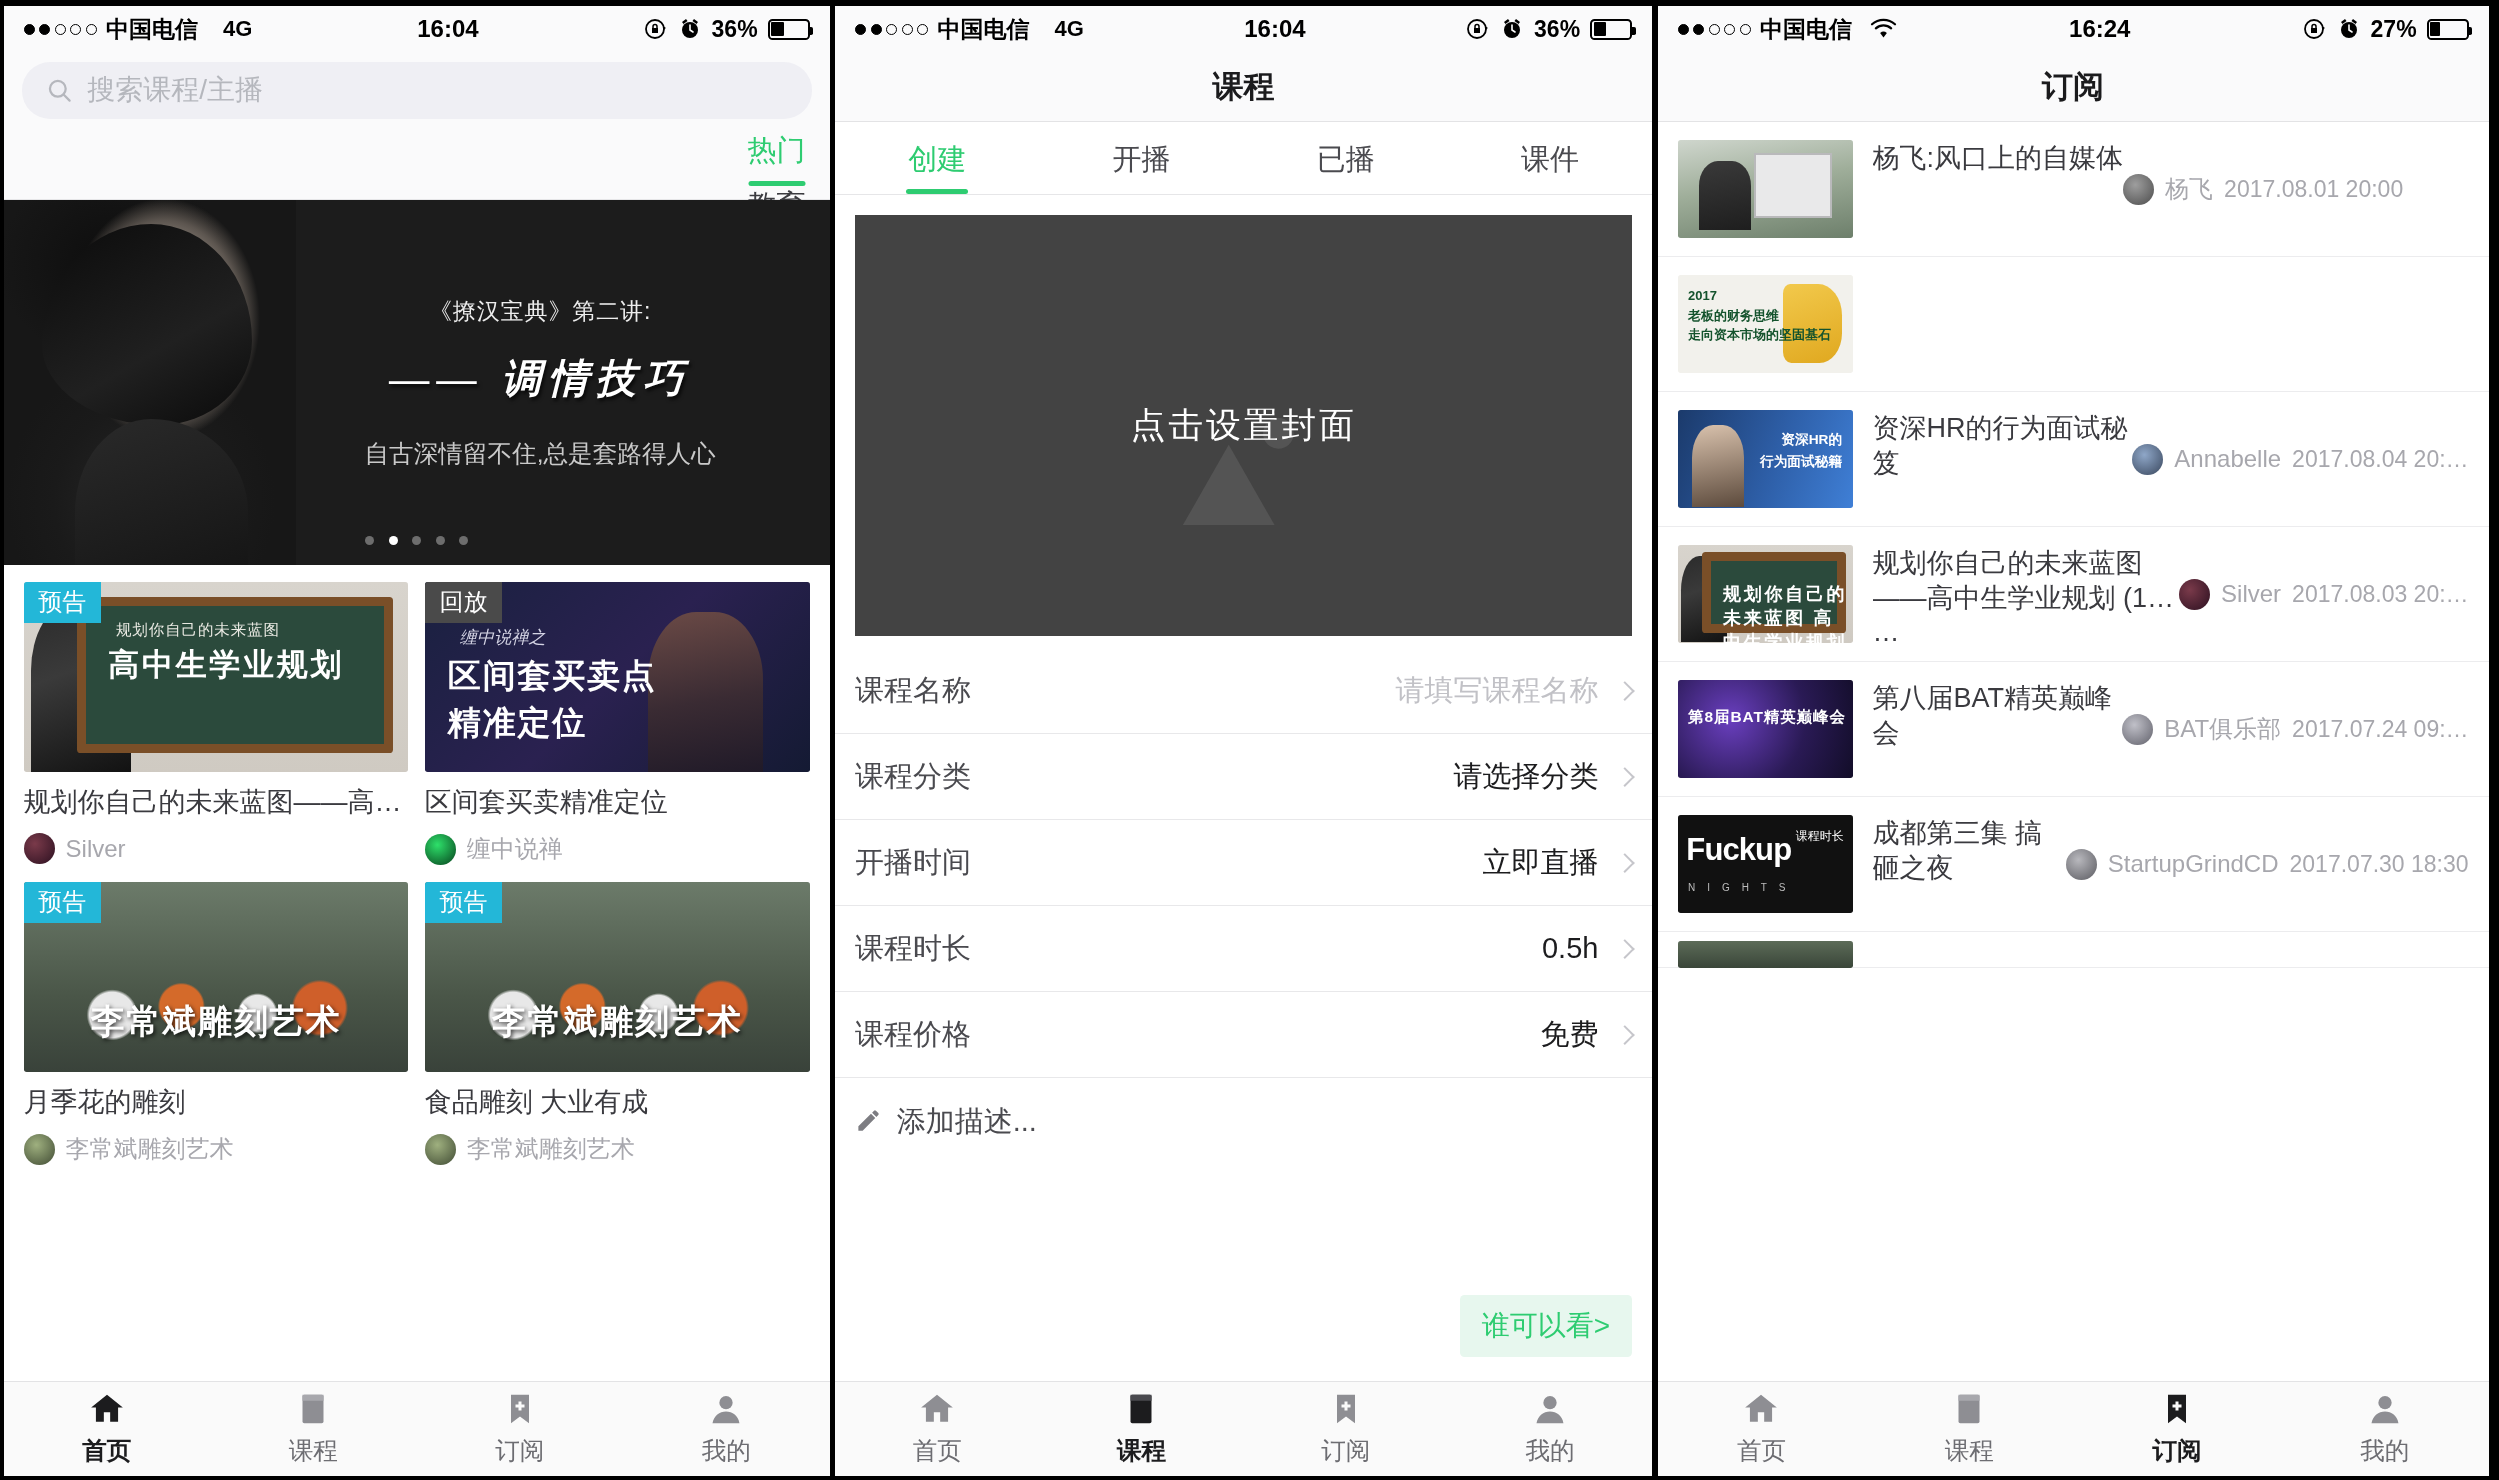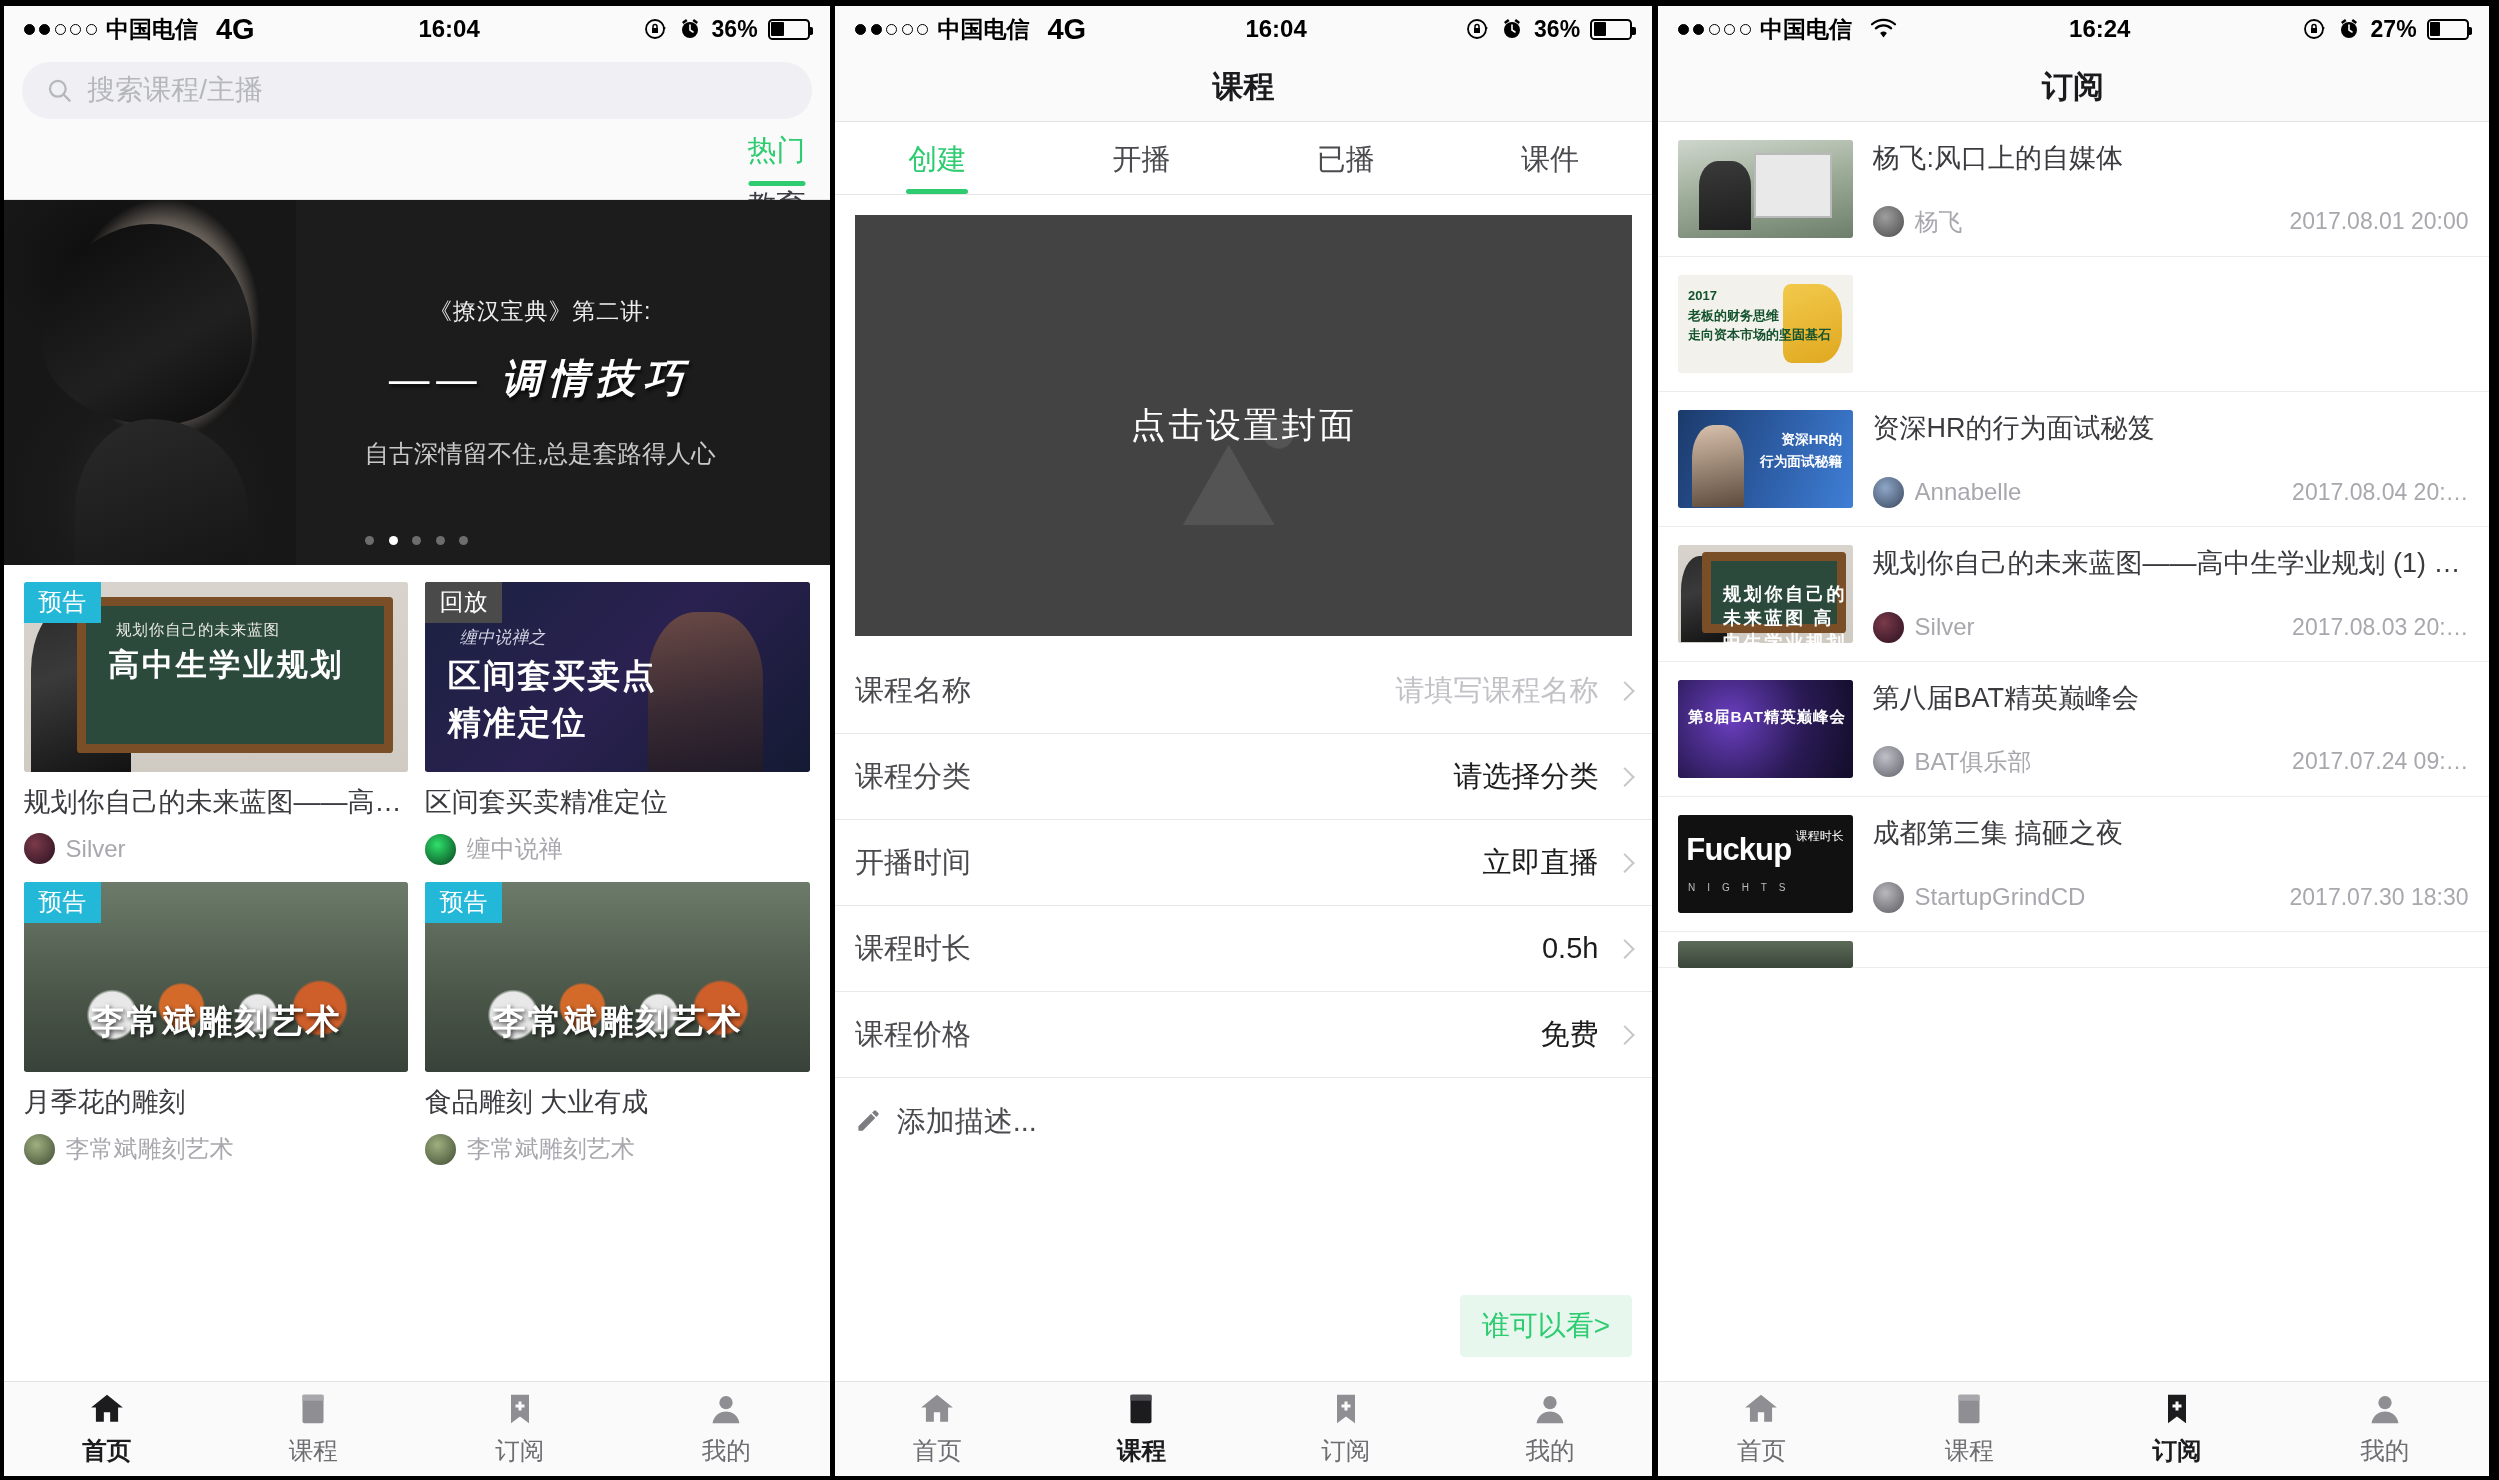--- a/index.html
+++ b/index.html
@@ -13,21 +13,21 @@
   .p3 { width:831px; }
 
   
   .statusbar { height:47px; flex:0 0 47px; background:#fafafb; display:flex; align-items:center;
                padding:0 20px; font-size:22px; font-weight:bold; color:#000; }
   .sb-left { display:flex; align-items:center; gap:9px; }
   .dots { display:flex; align-items:center; gap:4.6px; }
   .dot { width:11px; height:11px; border-radius:50%; border:1.8px solid #000; }
   .dot.full { background:#000; }
   .carrier { font-size:23px; font-weight:bold; letter-spacing:0px; }
-  .net { font-size:29px; font-weight:bold; margin-left:9px; }
+  .net { font-size:22px; font-weight:bold; margin-left:16px; }
   .sb-mid { flex:1; text-align:center; font-size:24px; font-weight:bold; }
   .sb-right { display:flex; align-items:center; gap:10px; }
   .ic-lock, .ic-alarm { width:24px; height:24px; position:relative; }
   .ic-lock svg, .ic-alarm svg, .ic-wifi svg { display:block; }
   .batt-pct { font-size:23px; font-weight:bold; }
   .batt { width:42px; height:21px; border:2.3px solid #000; border-radius:4.6px; position:relative; padding:1.8px; }
   .batt::after { content:""; position:absolute; right:-5.5px; top:6.4px; width:3.6px; height:8.2px; background:#000; border-radius:0 1.8px 1.8px 0; }
   .batt > i { display:block; height:100%; background:#000; border-radius:0.9px; }
 
   
@@ -139,21 +139,21 @@
           transform:rotate(45deg); margin-left:20px; }
   .descrow { height:88px; display:flex; align-items:center; gap:14.6px; padding:0 20px; }
   .descrow .lbl { font-size:29px; color:#4a4a4f; }
   .whocan { margin:0 20px; display:flex; justify-content:flex-end; }
   .whocan .btn { background:#e7f7ee; color:#2ecc71; font-size:28px; padding:12px 22px; border-radius:4.6px; }
 
   
   .sublist { flex:1; overflow:hidden; background:#fff; }
   .subrow { display:flex; gap:20px; padding:18px 20px; border-bottom:0.9px solid #ececee; height:135px; }
   .subthumb { width:175px; height:98px; flex:0 0 175px; border-radius:2.7px; overflow:hidden; position:relative; }
-  .subbody { flex:1; min-width:0; display:flex; flex-direction:column; justify-content:space-between; padding-top:1.8px; }
+  .subbody { flex:1; min-width:0; display:flex; justify-content:flex-start; padding-top:1.8px; }
   .s-title { font-size:27px; color:#3a3a3f; line-height:1.28; overflow:hidden;
              display:-webkit-box; -webkit-line-clamp:2; -webkit-box-orient:vertical; }
   .s-meta { display:flex; align-items:center; gap:11px; }
   .s-meta .nm { font-size:24px; color:#a7a7ad; white-space:nowrap; overflow:hidden; text-overflow:ellipsis; }
   .s-meta .tm { margin-left:auto; font-size:23px; color:#a7a7ad; white-space:nowrap; flex:0 0 auto; }
 
   .t-office { background:linear-gradient(170deg,#cfd6cd 0%,#9fae9a 45%,#6d7f6b 100%); }
   .t-office::before { content:""; position:absolute; right:12%; top:14%; width:42%; height:62%; background:#e9e9ea; border:2.7px solid #b9b9bb; }
   .t-office::after { content:""; position:absolute; left:12%; top:22%; width:30%; height:70%;
       background:linear-gradient(170deg,#3a3a3a,#1e1e1e); border-radius:36% 36% 0 0; }

